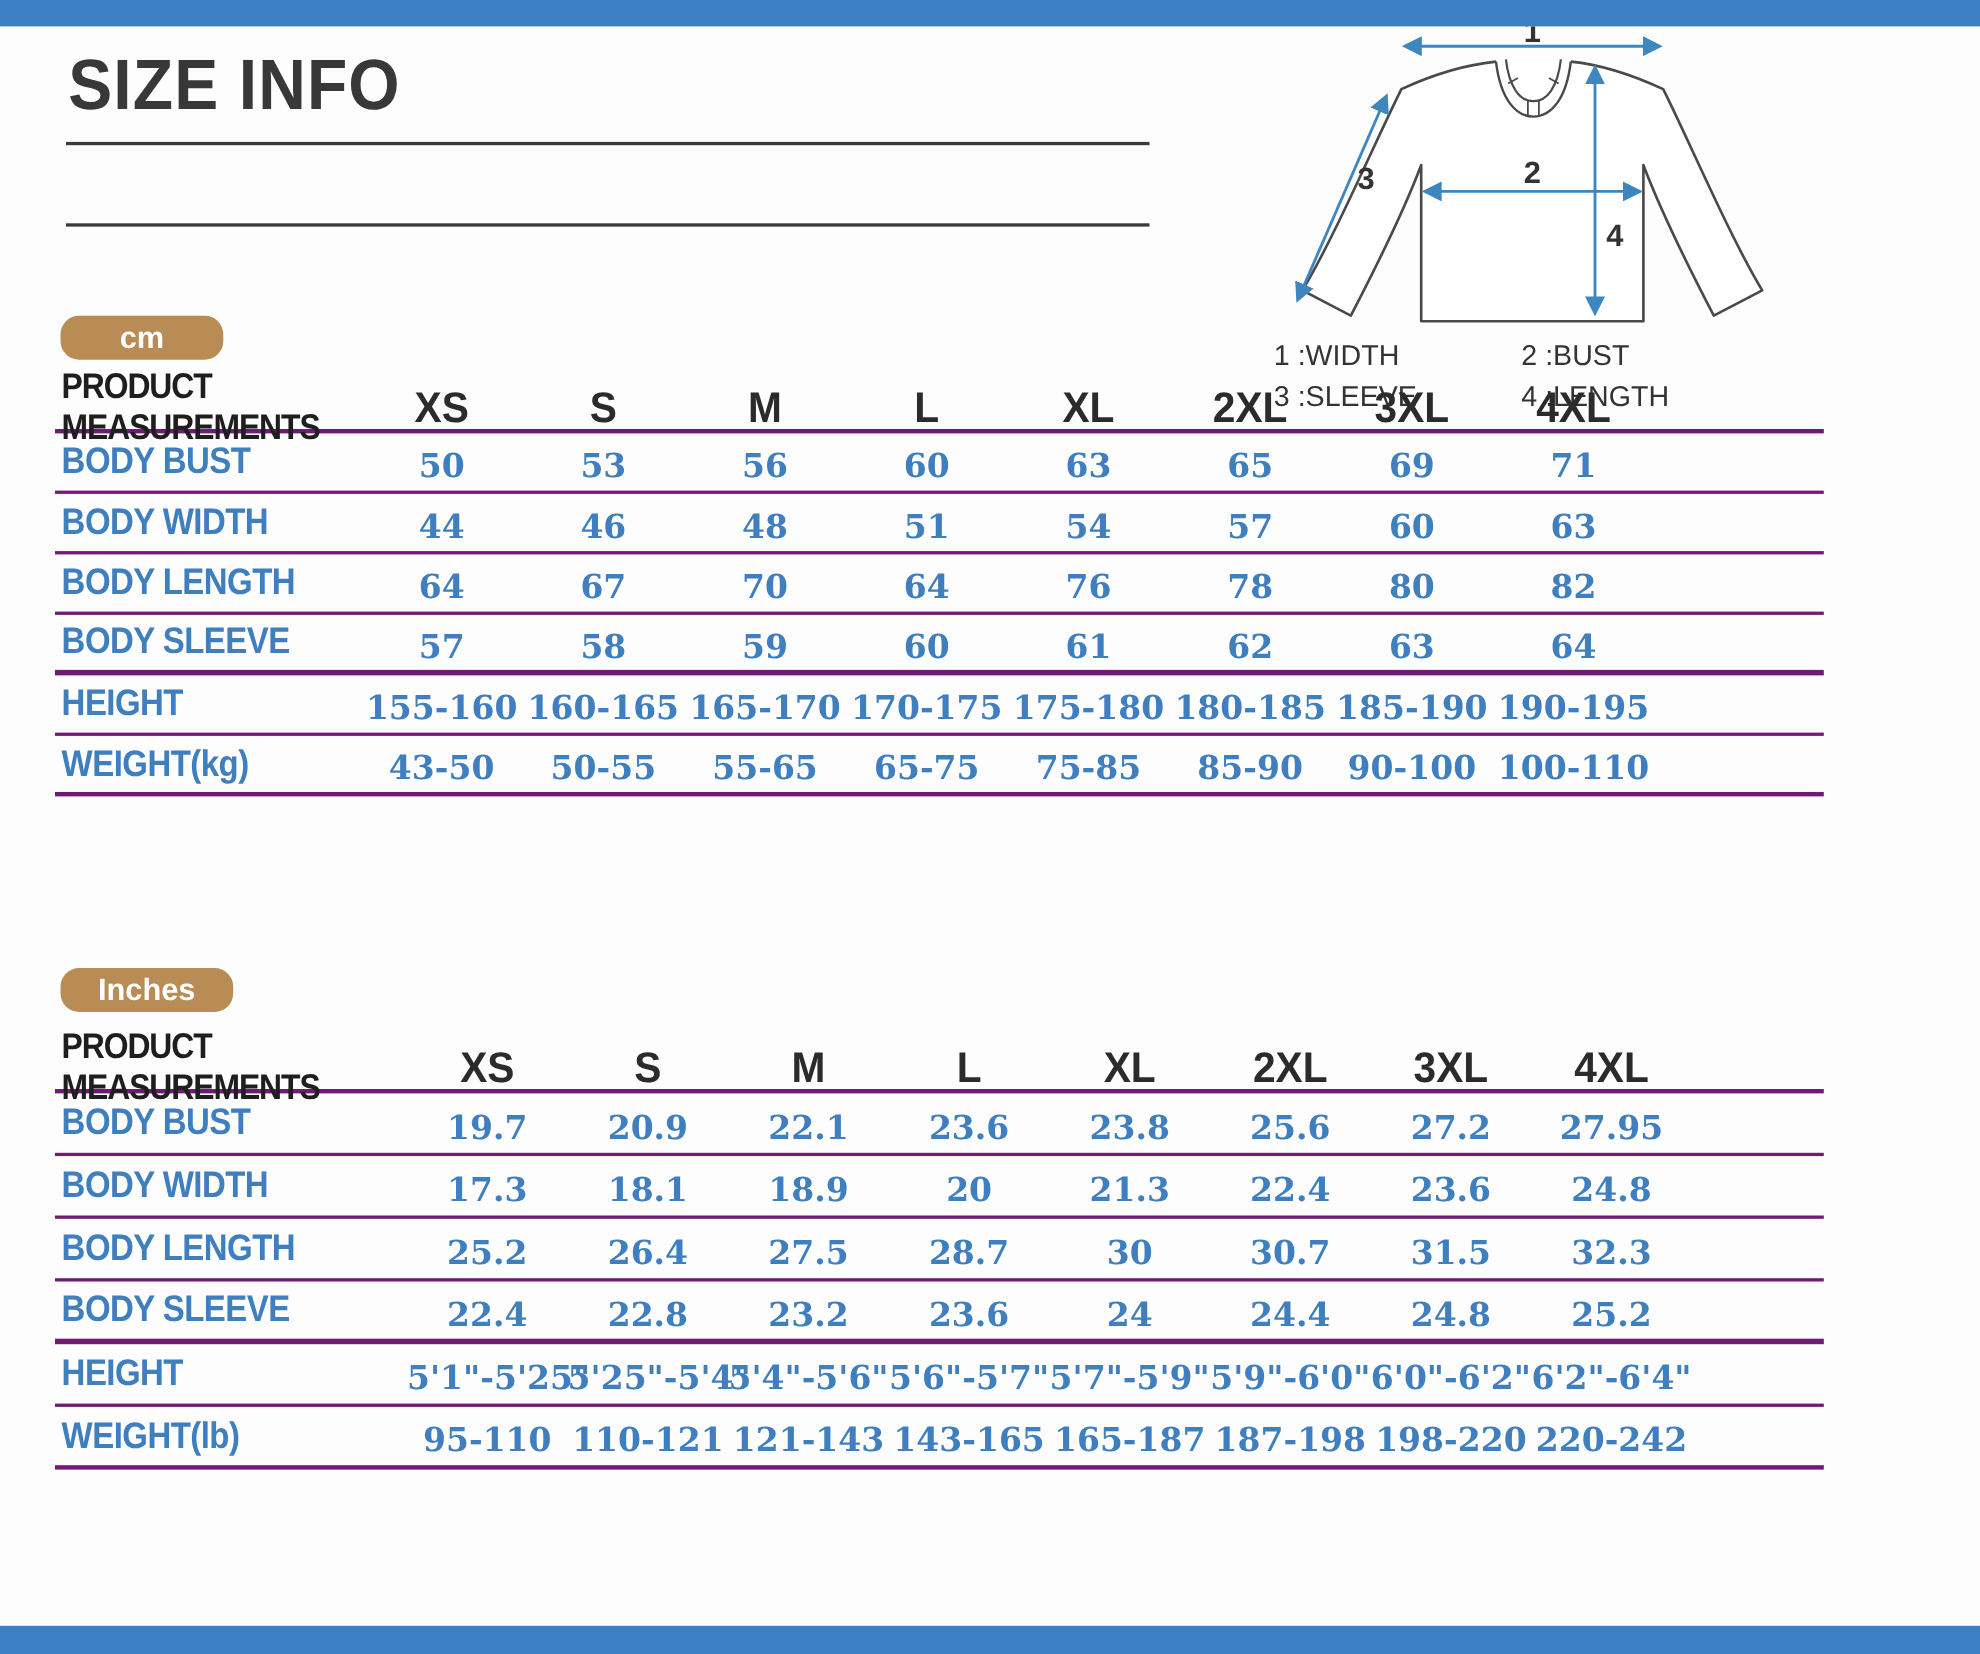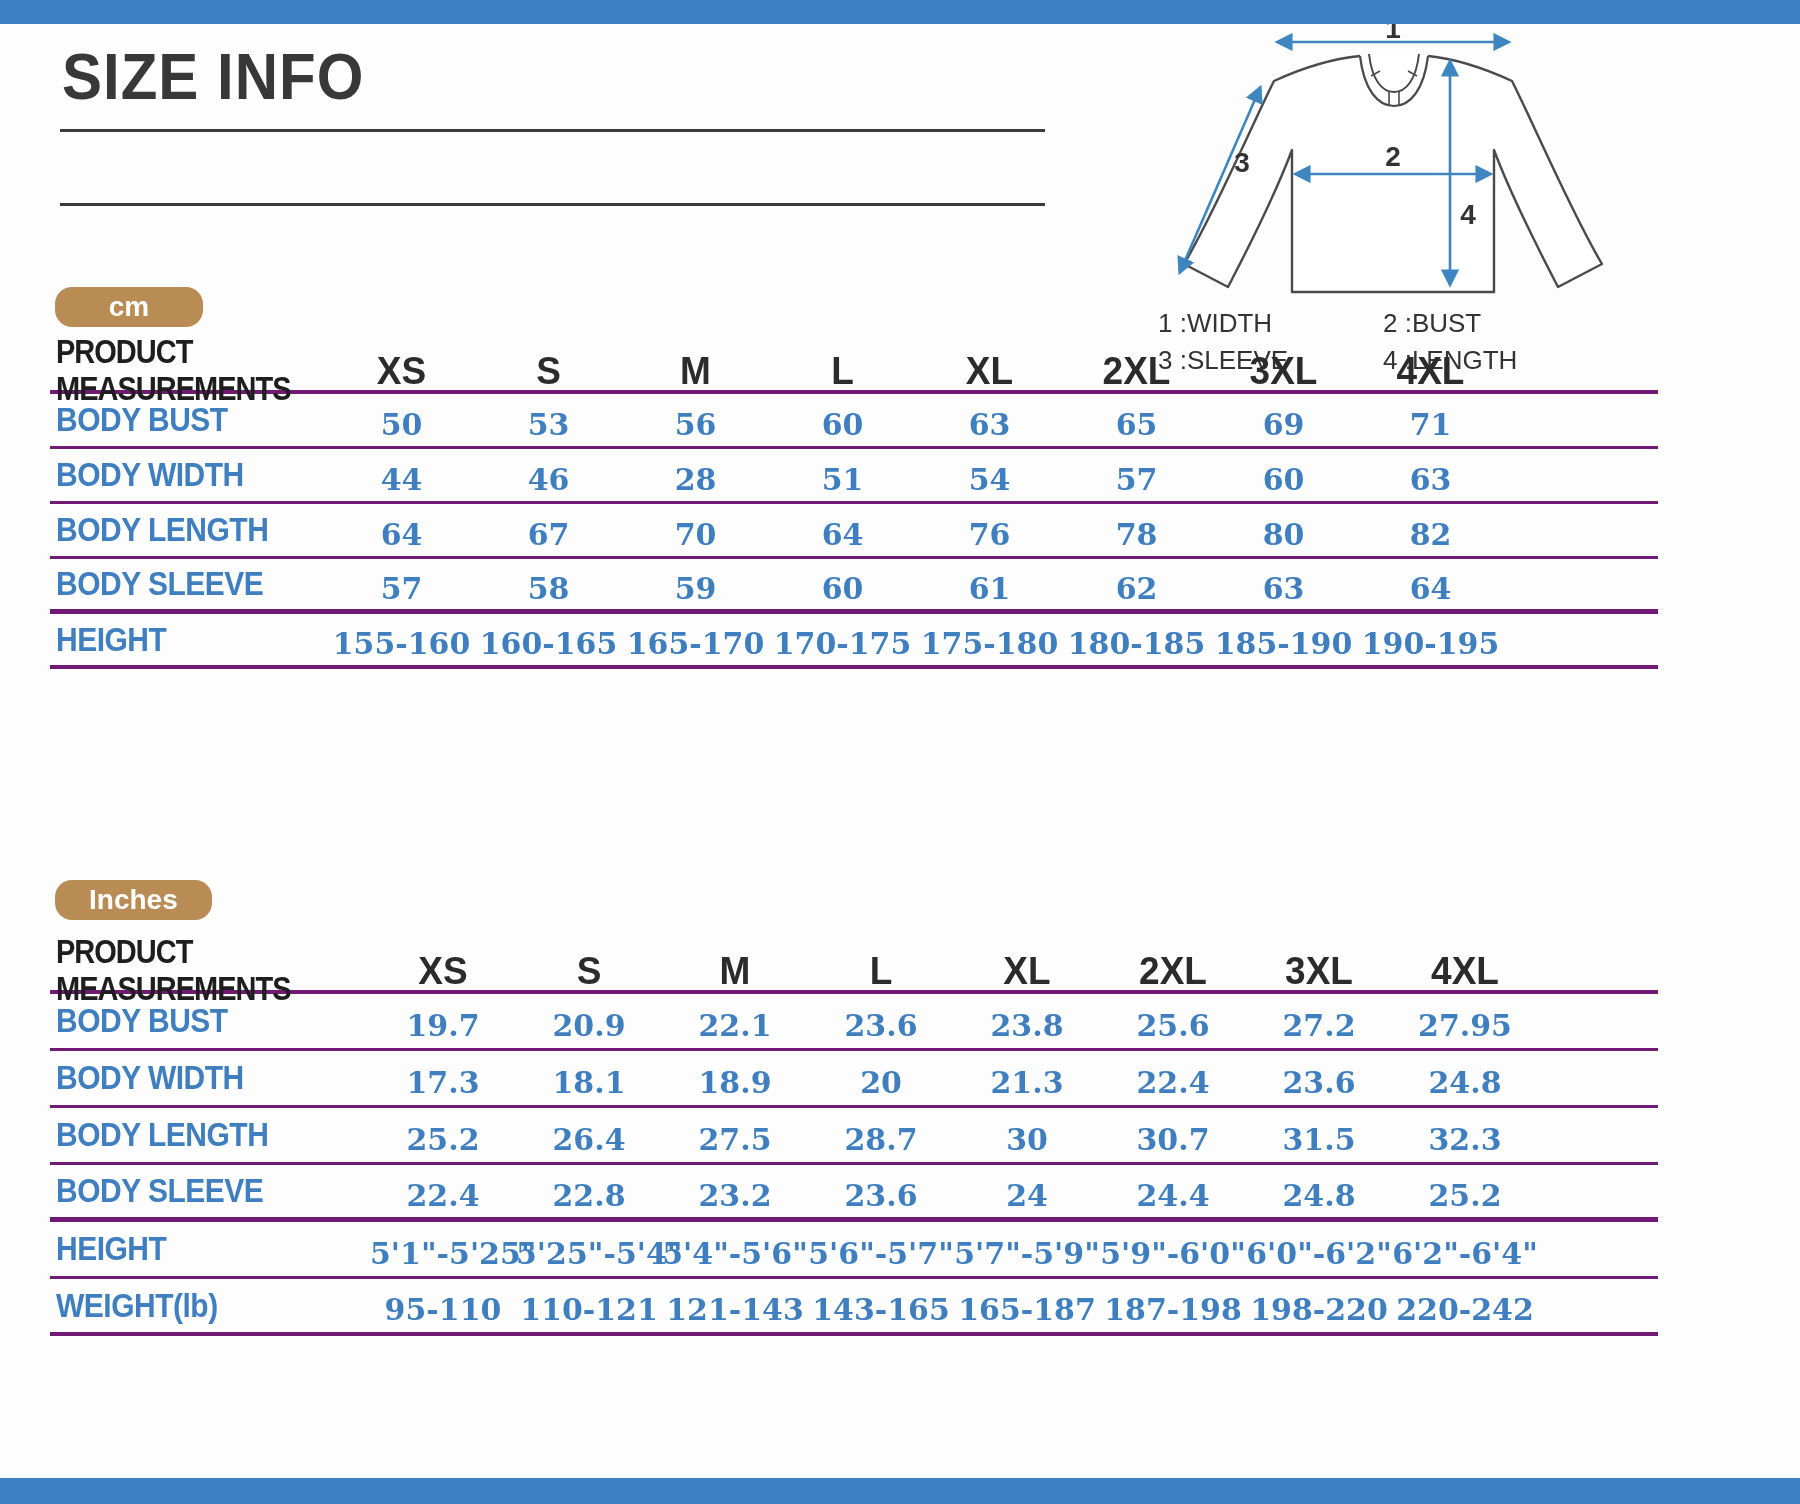--- a/index.html
+++ b/index.html
@@ -113,21 +113,21 @@
         <div class="tcell val">60</div>
         <div class="tcell val">63</div>
         <div class="tcell val">65</div>
         <div class="tcell val">69</div>
         <div class="tcell val">71</div>
       </div>
       <div class="trow">
         <div class="tcell label-cell row-label">BODY WIDTH</div>
         <div class="tcell val">44</div>
         <div class="tcell val">46</div>
-        <div class="tcell val">28</div>
+        <div class="tcell val">48</div>
         <div class="tcell val">51</div>
         <div class="tcell val">54</div>
         <div class="tcell val">57</div>
         <div class="tcell val">60</div>
         <div class="tcell val">63</div>
       </div>
       <div class="trow">
         <div class="tcell label-cell row-label">BODY LENGTH</div>
         <div class="tcell val">64</div>
         <div class="tcell val">67</div>
@@ -152,20 +152,31 @@
       <div class="trow">
         <div class="tcell label-cell row-label">HEIGHT</div>
         <div class="tcell val">155-160</div>
         <div class="tcell val">160-165</div>
         <div class="tcell val">165-170</div>
         <div class="tcell val">170-175</div>
         <div class="tcell val">175-180</div>
         <div class="tcell val">180-185</div>
         <div class="tcell val">185-190</div>
         <div class="tcell val">190-195</div>
+      </div>
+      <div class="trow">
+        <div class="tcell label-cell row-label">WEIGHT(kg)</div>
+        <div class="tcell val">43-50</div>
+        <div class="tcell val">50-55</div>
+        <div class="tcell val">55-65</div>
+        <div class="tcell val">65-75</div>
+        <div class="tcell val">75-85</div>
+        <div class="tcell val">85-90</div>
+        <div class="tcell val">90-100</div>
+        <div class="tcell val">100-110</div>
       </div>
     </div>
 
   <div class="unit-badge badge-in">Inches</div>
   <div class="size-table t-in">
       <div class="trow thead">
         <div class="tcell label-cell header-label">PRODUCT MEASUREMENTS</div>
         <div class="tcell size-head">XS</div>
         <div class="tcell size-head">S</div>
         <div class="tcell size-head">M</div>

